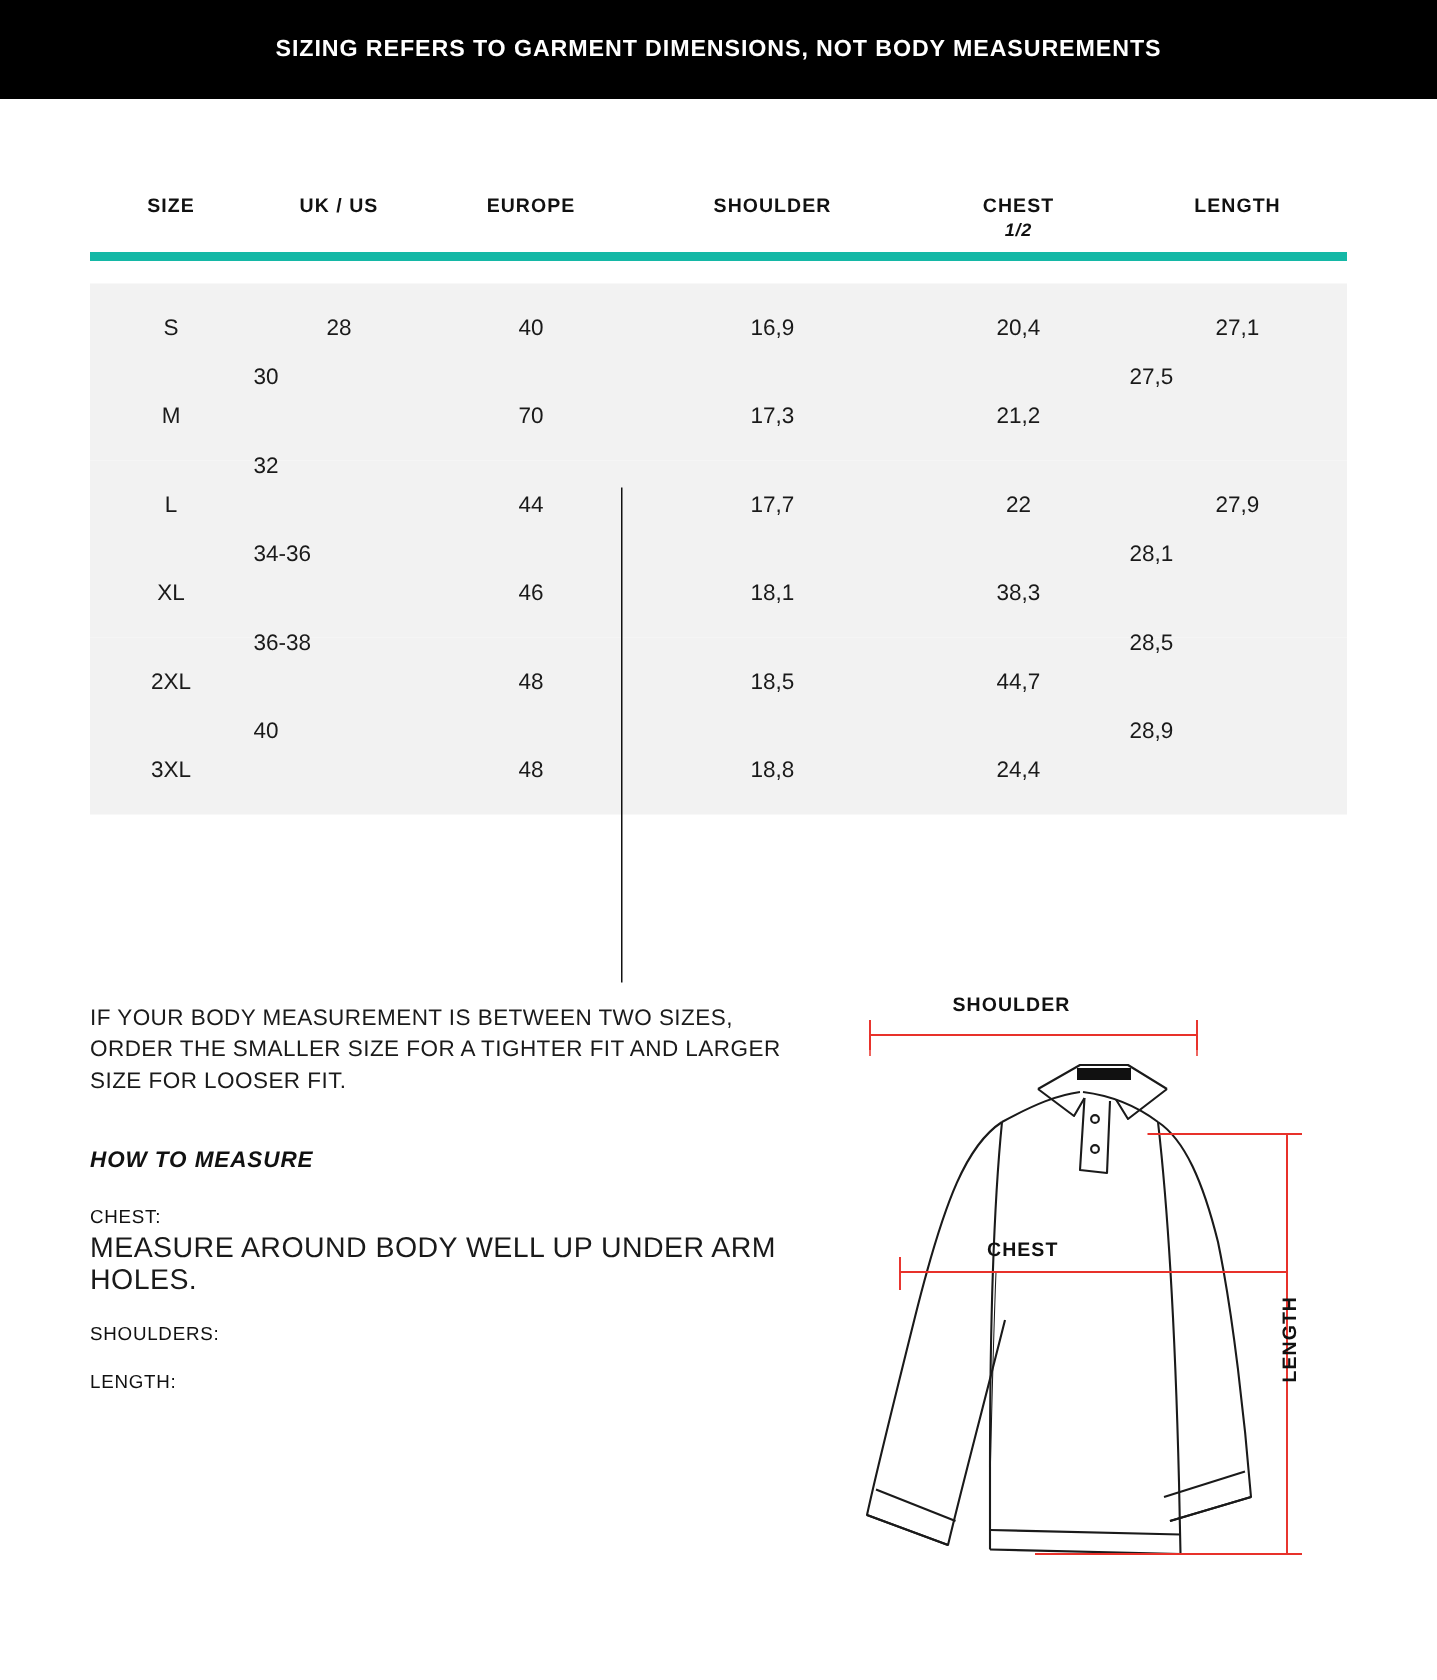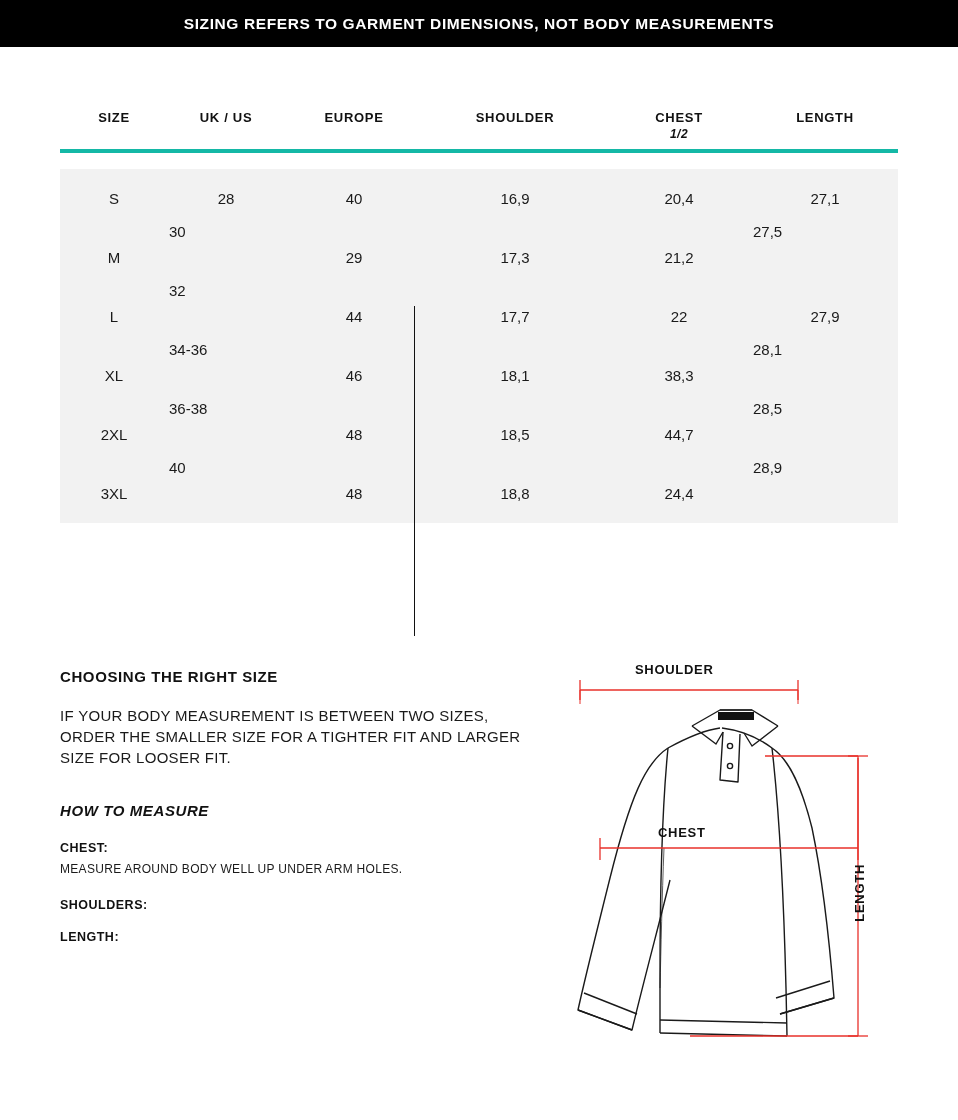--- a/index.html
+++ b/index.html
@@ -13,21 +13,21 @@
     height: 1120px;
     position: relative;
     font-family: "Liberation Sans", sans-serif;
     color: #111111;
     overflow: hidden;
   }
 
   
   .banner {
     width: 958px;
-    height: 47px;
+    height: 66px;
     background: #000000;
     color: #ffffff;
     display: flex;
     align-items: center;
     justify-content: center;
   }
   .banner-text {
     font-size: 15.5px;
     font-weight: bold;
     letter-spacing: 0.6px;
@@ -48,21 +48,21 @@
   }
   table.size-table th {
     font-size: 13px;
     font-weight: bold;
     letter-spacing: 0.7px;
     padding-bottom: 8px;
     vertical-align: top;
     text-align: center;
   }
   .head-row th {
-    border-bottom: 4px solid #14b8a6;
+    border-bottom: 6px solid #14b8a6;
     padding-bottom: 52px;
   }
   .sub {
     display: block;
     font-weight: bold;
     font-size: 12px;
     letter-spacing: 0.5px;
     margin-top: 2px;
     font-style: italic;
   }
@@ -116,27 +116,27 @@
     font-size: 15px;
     line-height: 21px;
     margin: 0 0 34px 0;
     letter-spacing: 0.3px;
     text-transform: uppercase;
     color: #1a1a1a;
   }
   .measure-block { margin-bottom: 18px; }
   .measure-block .mlabel {
     font-size: 12.5px;
-    font-weight: bold;
+    font-weight: normal;
     letter-spacing: 0.5px;
     text-transform: uppercase;
     margin-bottom: 4px;
   }
   .measure-block .mtext {
-    font-size: 12px;
+    font-size: 19px;
     line-height: 21px;
     letter-spacing: 0.3px;
     text-transform: uppercase;
     color: #1a1a1a;
   }
   h3.how { margin-top: 0; margin-bottom: 22px; font-style: italic; }
 
   
   .diagram {
     position: absolute;
@@ -201,21 +201,21 @@
         <td>28</td>
         <td>40</td>
         <td>16,9</td>
         <td>20,4</td>
         <td>27,1</td>
       </tr>
 
       <tr>
         <td>M</td>
         <td class="up">30</td>
-        <td>29</td>
+        <td>70</td>
         <td>17,3</td>
         <td>21,2</td>
         <td class="up">27,5</td>
       </tr>
 
       <tr>
         <td>L</td>
         <td class="up">32</td>
         <td>44</td>
         <td>17,7</td>
@@ -247,21 +247,20 @@
         <td>48</td>
         <td>18,8</td>
         <td>24,4</td>
         <td class="up">28,9</td>
       </tr>
     </tbody>
   </table>
 </div>
 
 <div class="lower">
-  <h3>CHOOSING THE RIGHT SIZE</h3>
   <p class="body">IF YOUR BODY MEASUREMENT IS BETWEEN TWO SIZES, ORDER THE SMALLER SIZE FOR A TIGHTER FIT AND LARGER SIZE FOR LOOSER FIT.</p>
 
   <h3 class="how">HOW TO MEASURE</h3>
 
   <div class="measure-block">
     <div class="mlabel">CHEST:</div>
     <div class="mtext">MEASURE AROUND BODY WELL UP UNDER ARM HOLES.</div>
   </div>
   <div class="measure-block">
     <div class="mlabel">SHOULDERS:</div>

